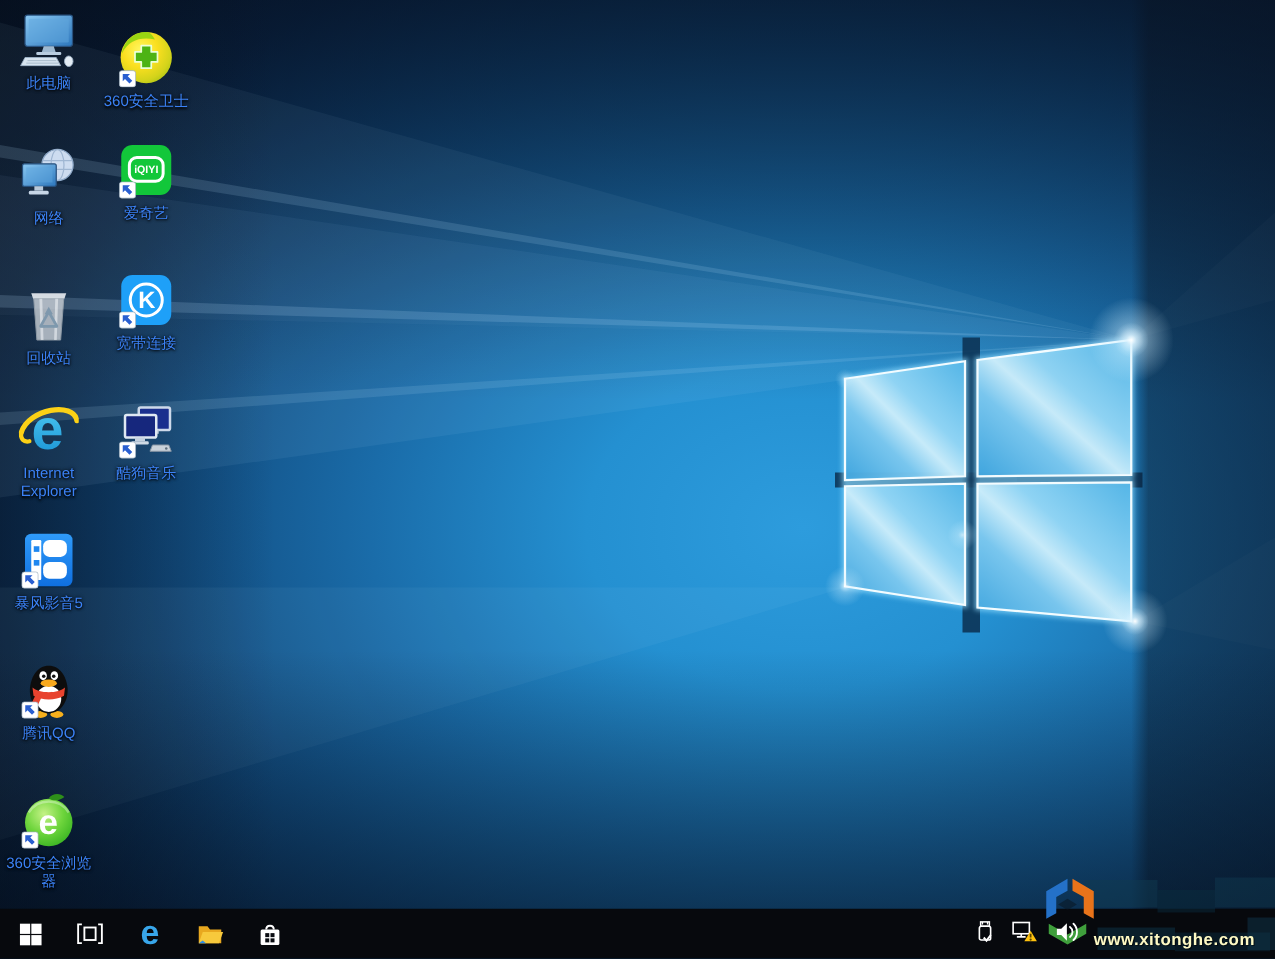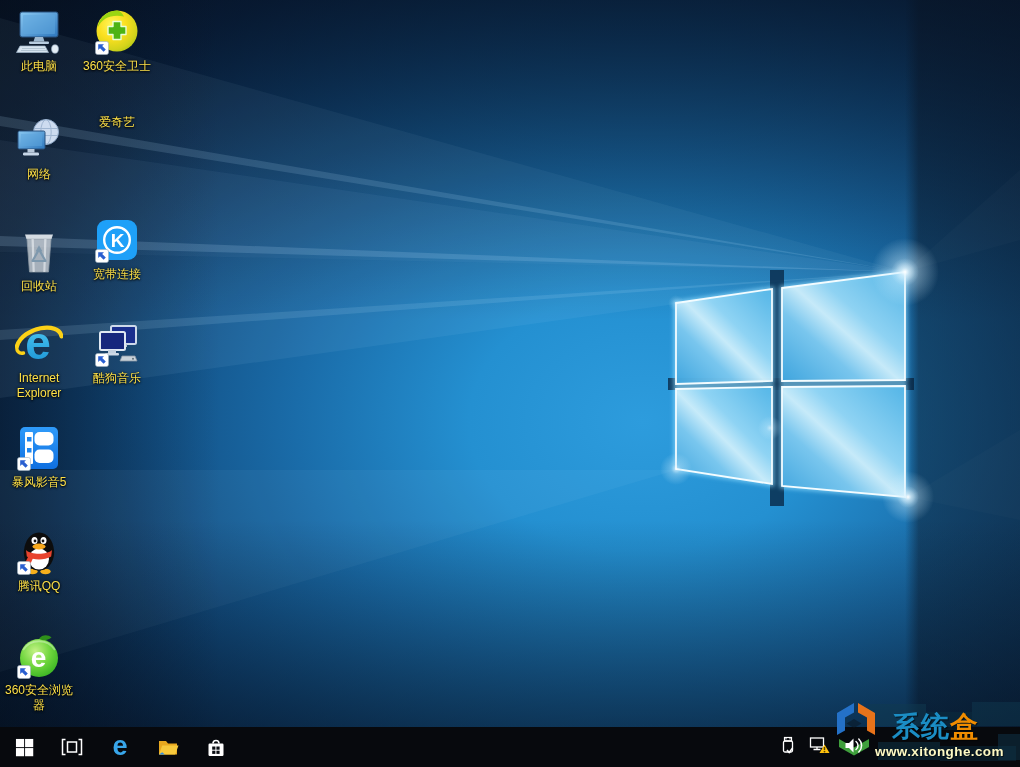--- a/index.html
+++ b/index.html
@@ -3,21 +3,21 @@
 <meta charset="utf-8">
 <style>
   html,body{margin:0;padding:0;}
   body{width:1020px;height:767px;overflow:hidden;position:relative;background:#081a30;
        font-family:"Liberation Sans",sans-serif;}
   svg text{font-family:"Liberation Sans",sans-serif;}
   .wallpaper{position:absolute;left:0;top:0;z-index:0;}
   
   .cell{position:absolute;width:78px;text-align:center;cursor:pointer;z-index:2;}
   .cell .ic{height:48px;display:flex;align-items:flex-end;justify-content:center;}
-  .cell .lbl{margin-top:3px;font-size:12px;line-height:15px;color:#fde047;
+  .cell .lbl{margin-top:3px;font-size:12px;line-height:15px;color:#3b82f6;
              text-shadow:0 1px 2px #000,0 0 3px rgba(0,0,0,.9);}
   
   .taskbar{position:absolute;left:0;bottom:0;width:1020px;height:40px;background:#07090d;
            z-index:10;display:flex;align-items:center;}
   .tbtn{width:48px;height:40px;display:flex;align-items:center;justify-content:center;cursor:pointer;}
   .tray{position:absolute;right:0;bottom:0;height:40px;width:260px;z-index:30;}
   .tray .titem{position:absolute;cursor:pointer;}
   
   .watermark{position:absolute;left:828px;top:698px;width:192px;height:69px;z-index:20;pointer-events:none;}
   .wm-block{position:absolute;}
@@ -150,21 +150,21 @@
     <path d="M20 29 h8 l1.5 4.5 h-11 Z" fill="#9fb9d0"></path>
     <rect x="14" y="33.5" width="20" height="2.5" rx="1" fill="#b9cde0"></rect>
     <path d="M5 38 L30 38 L33.5 44.5 L1.5 44.5 Z" fill="#d7e4ef" stroke="#9fb4c8" stroke-width=".7"></path>
     <path d="M7 40.5 H30 M6 42.5 H32" stroke="#aabccc" stroke-width=".8"></path>
     <ellipse cx="40" cy="41" rx="3.4" ry="4.2" fill="#e4edf5" stroke="#9fb4c8" stroke-width=".7"></ellipse>
   </svg>
     </div>
   <div class="lbl">此电脑</div>
 </div>
 
-<div class="cell" style="left:78px;top:8px">
+<div class="cell" style="left:78px;top:23px">
   <div class="ic">
       <svg width="48" height="48" viewBox="0 0 48 48">
     <circle cx="24" cy="23" r="20.5" fill="url(#ball360)"></circle>
     <path d="M24 2.5 C13 2.5 5.5 11 4.5 20 C10 9 19 6.5 31 8.5 C29 5 27 2.5 24 2.5 Z" fill="#8fd410" opacity=".9"></path>
     <path d="M20 13.5 h8 v5 h5 v8 h-5 v5 h-8 v-5 h-5 v-8 h5 Z" fill="#4db314" stroke="#eaffd6" stroke-width="1.4" stroke-linejoin="round"></path>
     <use href="#lnk" x="2" y="33" width="14" height="14"></use>
   </svg>
     </div>
   <div class="lbl">360安全卫士</div>
 </div>
@@ -178,20 +178,28 @@
     <rect x="3" y="15" width="27" height="18" rx="1.5" fill="url(#scrG)" stroke="#28517e"></rect>
     <rect x="6" y="18" width="21" height="12" fill="#5ea6dd" opacity=".5"></rect>
     <rect x="12.5" y="33" width="7" height="3.5" fill="#b9c9da"></rect>
     <rect x="8" y="36.5" width="16" height="3" rx="1.2" fill="#c7d6e6"></rect>
   </svg>
     </div>
   <div class="lbl">网络</div>
 </div>
 
 <div class="cell" style="left:78px;top:112px">
+  <div class="ic">
+      <svg width="48" height="48" viewBox="0 0 48 48">
+    <rect x="4" y="4" width="40" height="40" rx="9" fill="#12c73a"></rect>
+    <rect x="10.5" y="14" width="27" height="19" rx="6" fill="none" stroke="#fff" stroke-width="2.4"></rect>
+    <text x="24" y="26.8" font-size="8.5" font-weight="bold" fill="#fff" text-anchor="middle">iQIYI</text>
+    <use href="#lnk" x="2" y="33" width="14" height="14"></use>
+  </svg>
+    </div>
   <div class="lbl">爱奇艺</div>
 </div>
 
 <div class="cell" style="left:0;top:228px">
   <div class="ic">
       <svg width="48" height="48" viewBox="0 0 48 48">
     <path d="M10 6.5 L38 6.5 L36.5 11 L11.5 11 Z" fill="#dfe5ea" opacity=".95"></path>
     <path d="M12 11 L36 11 L33.5 44 L14.5 44 Z" fill="#c6cdd4" opacity=".82" stroke="#a7b0b8" stroke-width=".8"></path>
     <path d="M16.5 11 L18.8 11 L19.8 44 L17.6 44 Z M29.2 11 L31.5 11 L30.4 44 L28.3 44 Z" fill="#eef2f5" opacity=".6"></path>
     <path d="M24 21.5 l6.5 11.5 h-13 Z" fill="none" stroke="#7e98ad" stroke-width="2.2" stroke-linejoin="round"></path>
@@ -333,21 +341,20 @@
   <div class="wm-block" style="left:144px;top:4px;width:48px;height:24px;background:#113e55;opacity:.4"></div>
   <div class="wm-block" style="left:50px;top:44px;width:62px;height:18px;background:#0d3649;opacity:.5"></div>
   <div class="wm-block" style="left:112px;top:48px;width:76px;height:15px;background:#0a2a3c;opacity:.5"></div>
   <div class="wm-block" style="left:170px;top:36px;width:22px;height:26px;background:#123c52;opacity:.45"></div>
   <svg class="wm-logo" width="54" height="62" viewBox="0 0 54 62">
     <path d="M26 5 L9 15 L9 37 L17 32.5 L17 19.5 L26 14.5 Z" fill="#2471c8"></path>
     <path d="M30 5 L47 15 L47 37 L39 32.5 L39 19.5 L30 14.5 Z" fill="#e8731a"></path>
     <path d="M11 41 L26 49.5 L41 41 L41 49 L26 57.5 L11 49 Z" fill="#3f9f3c"></path>
     <path d="M26 21 L33.5 25.5 L26 30 L18.5 25.5 Z" fill="#0a1520" opacity=".55"></path>
   </svg>
-  <div class="wm-brand"><span style="color:#1b8dc4">系统</span><span style="color:#f08c00">盒</span></div>
   <div class="wm-url">www.xitonghe.com</div>
 </div>
 
 <div class="tray">
   <span class="titem" style="left:19px;top:9px">
     <svg width="18" height="20" viewBox="0 0 18 20">
       <rect x="5.5" y="1.5" width="7" height="3.5" fill="none" stroke="#fff" stroke-width="1.2"></rect>
       <path d="M7 1.5 V3.5 M11 1.5 V3.5" stroke="#fff" stroke-width="1"></path>
       <rect x="4.5" y="5" width="9" height="11" rx="1.5" fill="none" stroke="#fff" stroke-width="1.3"></rect>
       <path d="M8 14 l2.2 2.5 3.4-4.5" fill="none" stroke="#fff" stroke-width="1.6"></path>

